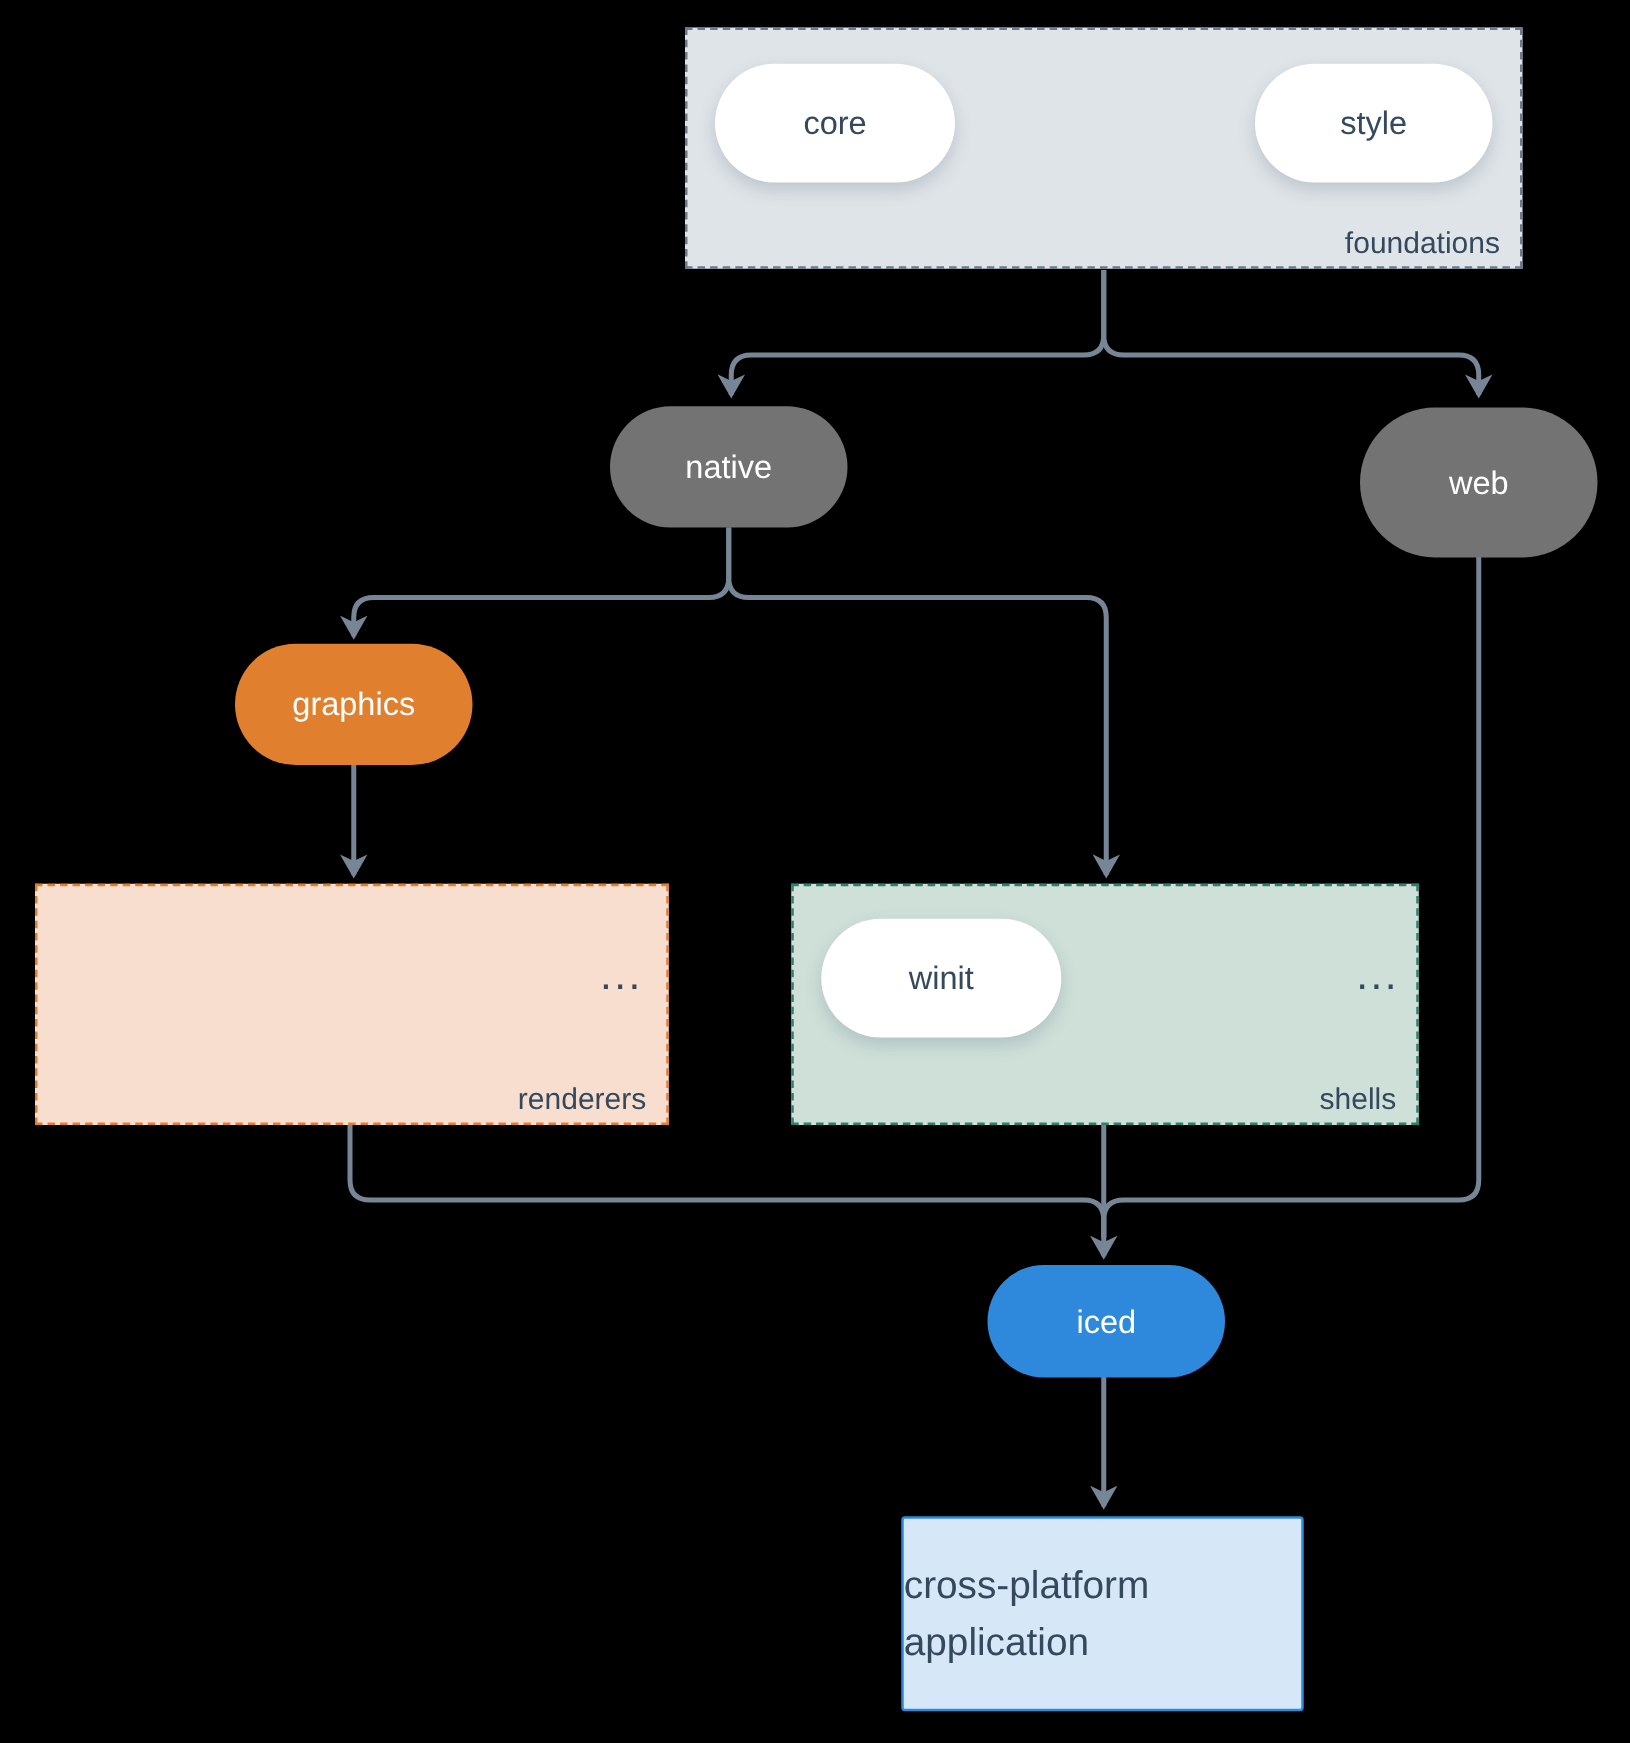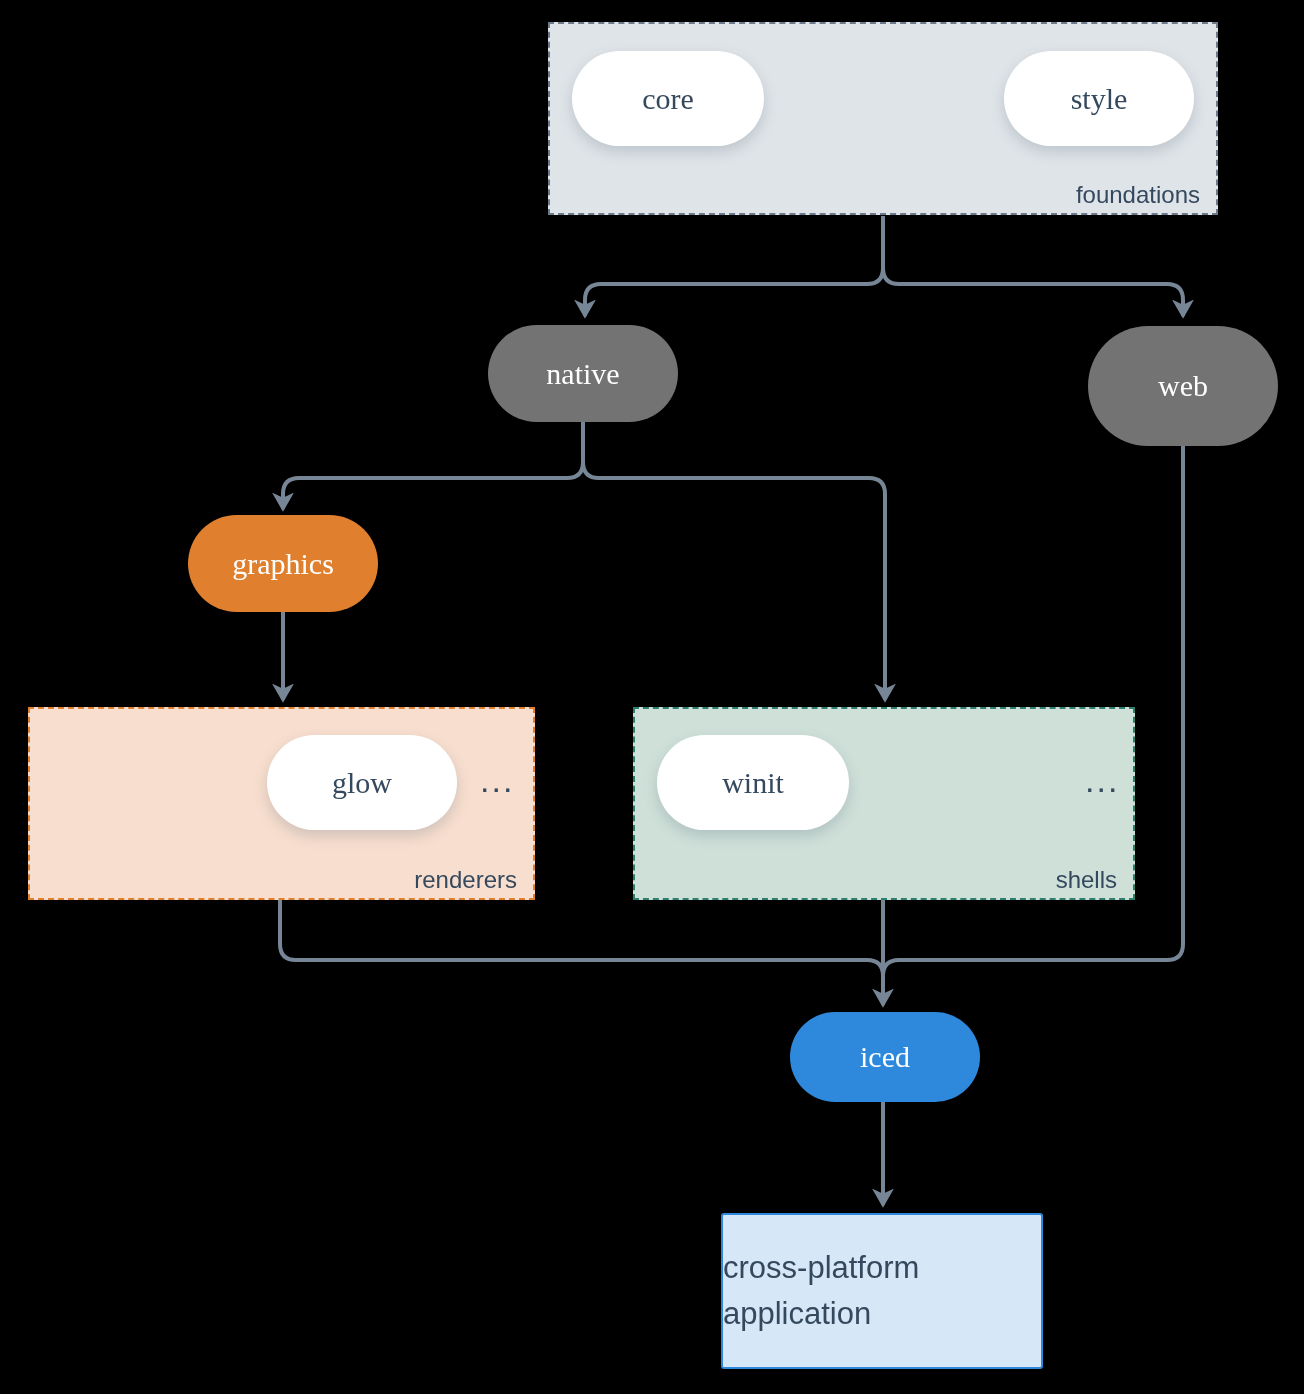--- a/index.html
+++ b/index.html
@@ -40,24 +40,23 @@
     right: 16px;
     bottom: 4px;
     font-size: 24px;
     color: #35495E;
   }
   .pill {
     position: absolute;
     display: flex;
     align-items: center;
     justify-content: center;
-    font-size: 30px;
+    font-size: 26px;
     border-radius: 60px;
     box-sizing: border-box;
-    font-family: Liberation Serif, serif;
   }
   .pill.white {
     background: #FFFFFF;
     color: #35495E;
     box-shadow: 0 6px 14px rgba(70, 90, 110, 0.22);
   }
   .pill.purple { background: #737373; color: #FFFFFF; }
   .pill.orange { background: #E0802E; color: #FFFFFF; }
   .pill.blue   { background: #2E89DC; color: #FFFFFF; }
   .ellipsis {
@@ -113,21 +112,20 @@
     <div class="pill white" style="left:454px; top:27px; width:190px; height:95px;">style</div>
     <div class="group-label">foundations</div>
   </div>
 
   <div class="pill purple" style="left:488px; top:325px; width:190px; height:97px;">native</div>
   <div class="pill purple" style="left:1088px; top:326px; width:190px; height:120px;">web</div>
 
   <div class="pill orange" style="left:188px; top:515px; width:190px; height:97px;">graphics</div>
 
   <div class="group renderers" style="left:28px; top:707px; width:507px; height:193px;">
-    <div class="pill white" style="left:237px; top:26px; width:190px; height:95px;">glow</div>
     <div class="ellipsis">...</div>
     <div class="group-label">renderers</div>
   </div>
 
   <div class="group shells" style="left:633px; top:707px; width:502px; height:193px;">
     <div class="pill white" style="left:22px; top:26px; width:192px; height:95px;">winit</div>
     <div class="ellipsis">...</div>
     <div class="group-label">shells</div>
   </div>
 

